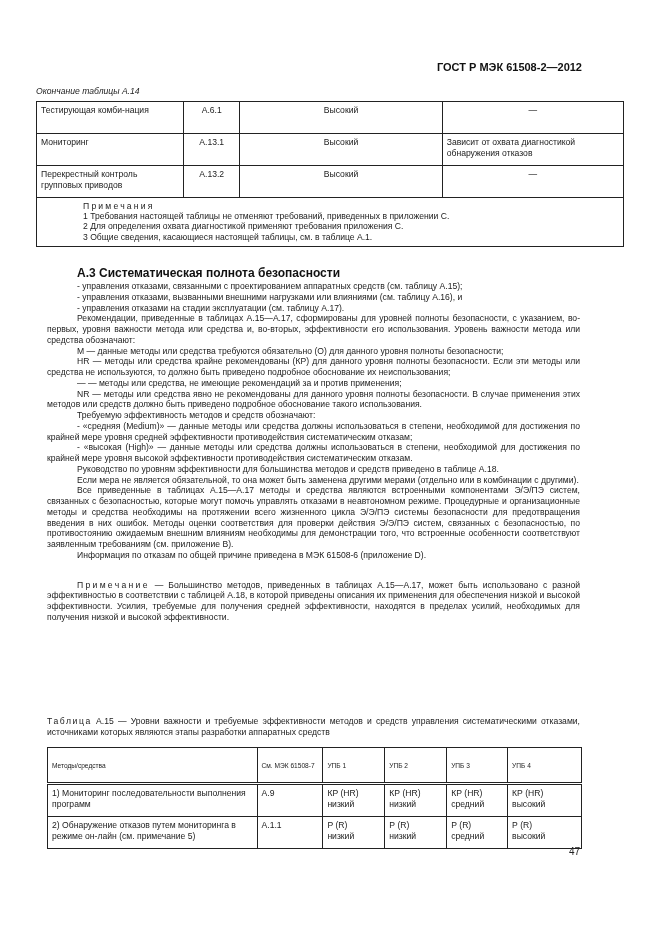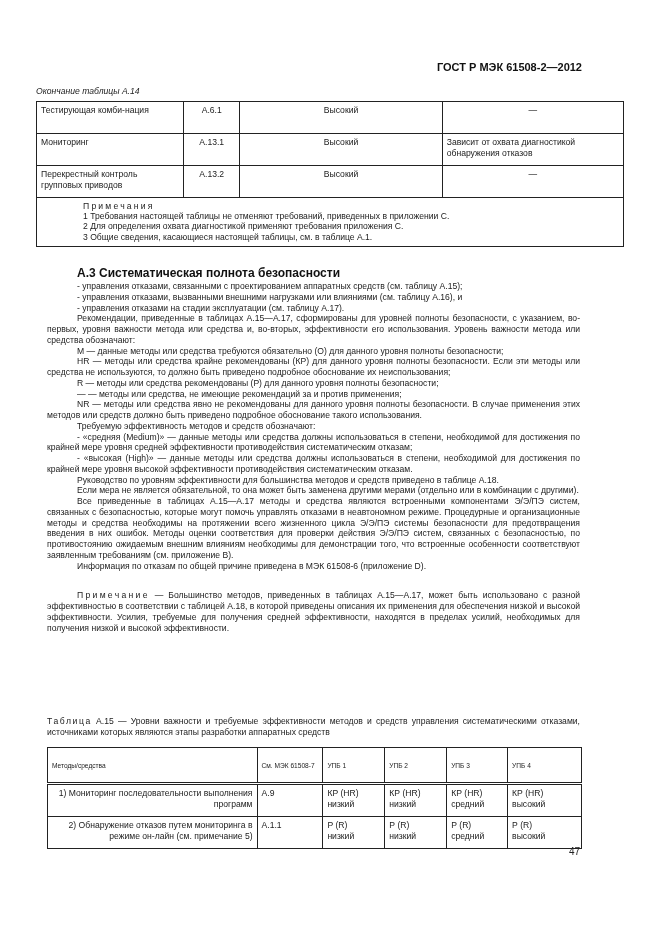--- a/index.html
+++ b/index.html
@@ -43,21 +43,21 @@
     left: 47px; top: 716px; width: 533px; font-size: 8.6px; line-height: 10.75px; color: #222;
     text-align: justify;
   }
   .t15-caption .lbl { letter-spacing: 1.6px; }
 
   .t15 {
     position: absolute; left: 47px; top: 747px; width: 535px;
     font-size: 8.6px; line-height: 10.5px; color: #222;
   }
   .t15 td { border: 1px solid #222; vertical-align: top; padding: 3px 4px; }
-  .t15 td.l { text-align: right; }
+  .t15 td.l { text-align: left; }
   .t15 tr.head td { height: 28px; vertical-align: middle; font-size: 6.6px; line-height: 9px; border-bottom: 3px double #222; }
   .t15 tr.body td { height: 25px; }
   .t15 td.last { border-right: 1px solid #222; }
   .t15 col.k1 { width: 210px; } .t15 col.k2 { width: 66px; } .t15 col.k3 { width: 62px; }
   .t15 col.k4 { width: 62px; } .t15 col.k5 { width: 61px; } .t15 col.k6 { width: 74px; }
   .page-num { top: 846px; right: 81px; font-size: 10px; color: #222; }
 </style>
 </head>
 <body>
 
@@ -104,21 +104,20 @@
 
 <div class="abs section-title">А.3 Систематическая полнота безопасности</div>
 
 <div class="abs body-text">
   <p class="ind">- управления отказами, связанными с проектированием аппаратных средств (см. таблицу А.15);</p>
   <p class="ind">- управления отказами, вызванными внешними нагрузками или влияниями (см. таблицу А.16), и</p>
   <p class="ind">- управления отказами на стадии эксплуатации (см. таблицу А.17).</p>
   <p class="ind">Рекомендации, приведенные в таблицах А.15—А.17, сформированы для уровней полноты безопасности, с указанием, во-первых, уровня важности метода или средства и, во-вторых, эффективности его использования. Уровень важности метода или средства обозначают:</p>
   <p class="ind">М — данные методы или средства требуются обязательно (О) для данного уровня полноты безопасности;</p>
   <p class="ind">HR — методы или средства крайне рекомендованы (КР) для данного уровня полноты безопасности. Если эти методы или средства не используются, то должно быть приведено подробное обоснование их неиспользования;</p>
-  <p class="ind">R — методы или средства рекомендованы (Р) для данного уровня полноты безопасности;</p>
   <p class="ind">—   — методы или средства, не имеющие рекомендаций за и против применения;</p>
   <p class="ind">NR — методы или средства явно не рекомендованы для данного уровня полноты безопасности. В случае применения этих методов или средств должно быть приведено подробное обоснование такого использования.</p>
   <p class="ind">Требуемую эффективность методов и средств обозначают:</p>
   <p class="ind">- «средняя (Medium)» — данные методы или средства должны использоваться в степени, необходимой для достижения по крайней мере уровня средней эффективности противодействия систематическим отказам;</p>
   <p class="ind">- «высокая (High)» — данные методы или средства должны использоваться в степени, необходимой для достижения по крайней мере уровня высокой эффективности противодействия систематическим отказам.</p>
   <p class="ind">Руководство по уровням эффективности для большинства методов и средств приведено в таблице А.18.</p>
   <p class="ind">Если мера не является обязательной, то она может быть заменена другими мерами (отдельно или в комбинации с другими).</p>
   <p class="ind">Все приведенные в таблицах А.15—А.17 методы и средства являются встроенными компонентами Э/Э/ПЭ систем, связанных с безопасностью, которые могут помочь управлять отказами в неавтономном режиме. Процедурные и организационные методы и средства необходимы на протяжении всего жизненного цикла Э/Э/ПЭ системы безопасности для предотвращения введения в них ошибок. Методы оценки соответствия для проверки действия Э/Э/ПЭ систем, связанных с безопасностью, по противостоянию ожидаемым внешним влияниям необходимы для демонстрации того, что встроенные особенности соответствуют заявленным требованиям (см. приложение В).</p>
   <p class="ind">Информация по отказам по общей причине приведена в МЭК 61508-6 (приложение D).</p>
   <p class="ind gap note-p"><span class="lbl">Примечание</span><span> — Большинство методов, приведенных в таблицах А.15—А.17, может быть использовано с разной эффективностью в соответствии с таблицей А.18, в которой приведены описания их применения для обеспечения низкой и высокой эффективности. Усилия, требуемые для получения средней эффективности, находятся в пределах усилий, необходимых для получения низкой и высокой эффективности.</span></p>

